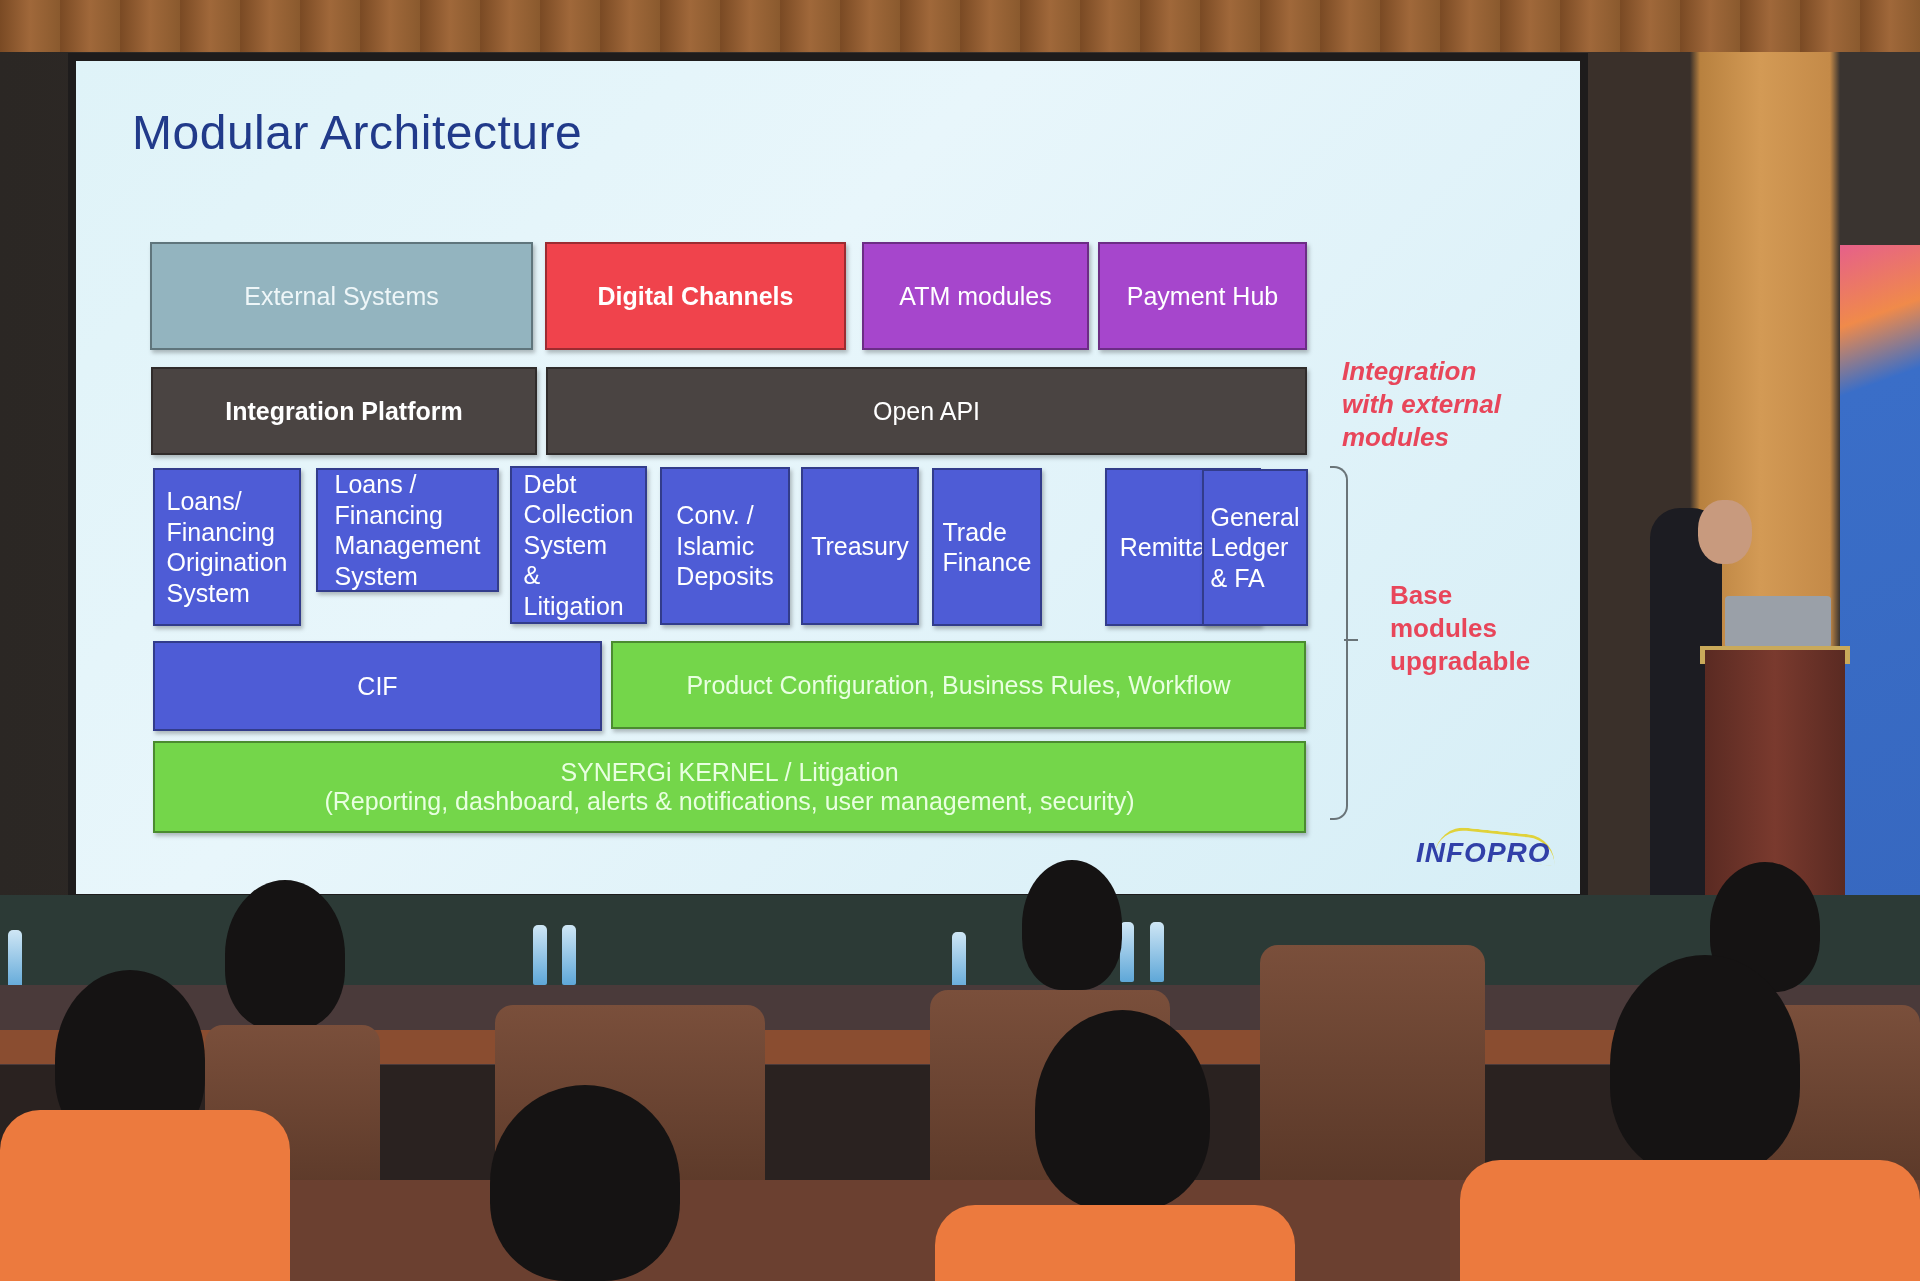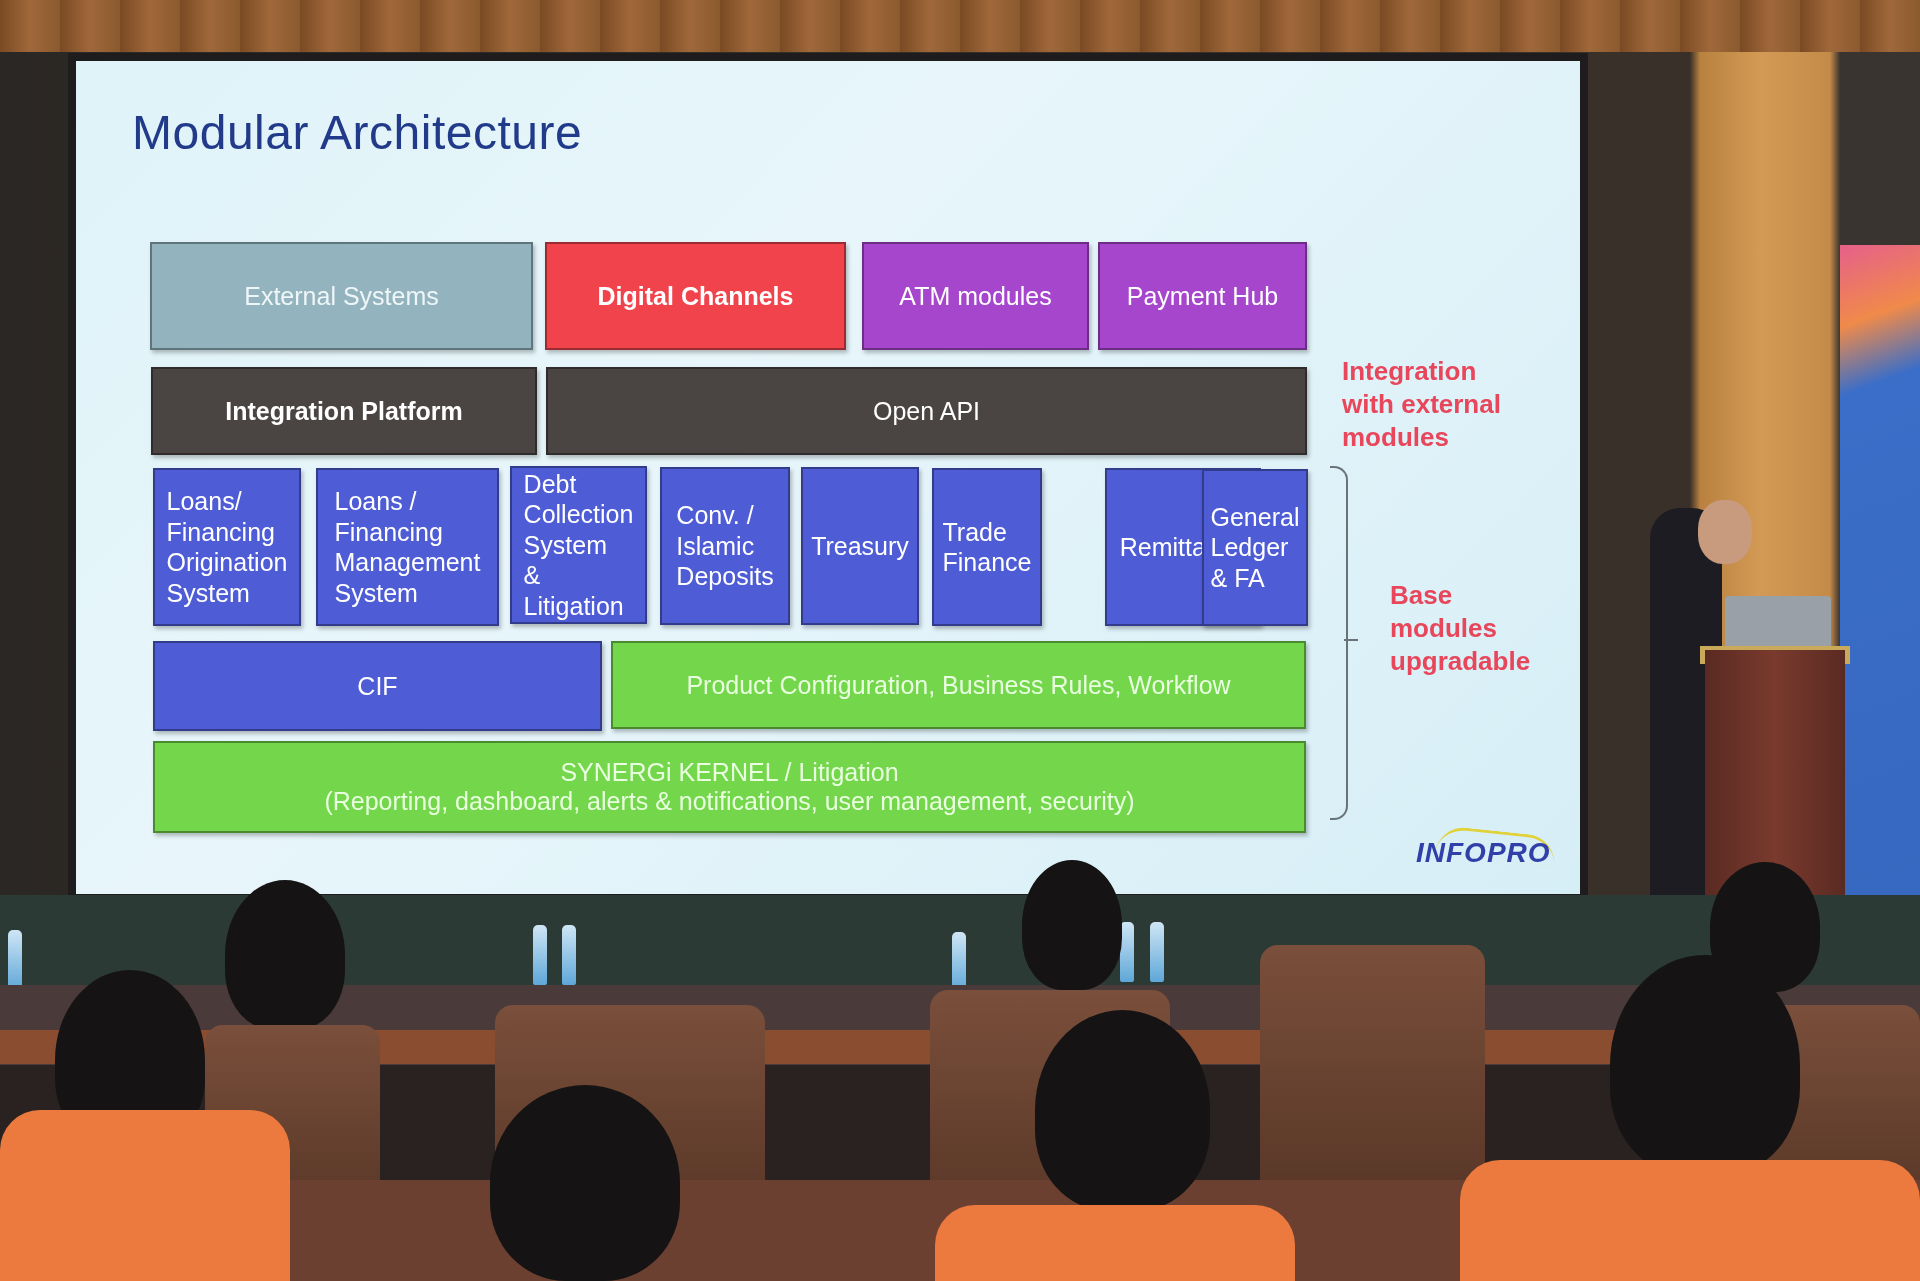--- a/index.html
+++ b/index.html
@@ -60,21 +60,21 @@
   <div class="box purple" style="left:786px;top:181px;width:227px;height:108px;">ATM modules</div>
   <div class="box purple" style="left:1022px;top:181px;width:209px;height:108px;">Payment Hub</div>
 
   <div class="box dark bold" style="left:75px;top:306px;width:386px;height:88px;">Integration Platform</div>
   <div class="box dark" style="left:470px;top:306px;width:761px;height:88px;">Open API</div>
 
   <div class="box blue" style="left:77px;top:407px;width:148px;height:158px;white-space:pre-line;">Loans/
 Financing
 Origination
 System</div>
-  <div class="box blue" style="left:240px;top:407px;width:183px;height:158px;white-space:pre-line;">Loans /
+  <div class="box blue" style="left:240px;top:407px;width:183px;height:124px;white-space:pre-line;">Loans /
 Financing
 Management
 System</div>
   <div class="box blue" style="left:434px;top:405px;width:137px;height:158px;white-space:pre-line;">Debt
 Collection
 System
 &amp;
 Litigation</div>
   <div class="box blue" style="left:584px;top:406px;width:130px;height:158px;white-space:pre-line;">Conv. /
 Islamic
@@ -88,21 +88,21 @@
 &amp; FA</div>
 
   <div class="box blue" style="left:77px;top:580px;width:449px;height:90px;">CIF</div>
   <div class="box green" style="left:535px;top:580px;width:695px;height:88px;">Product Configuration, Business Rules, Workflow</div>
 
   <div class="box green" style="left:77px;top:680px;width:1153px;height:92px;flex-direction:column;line-height:1.15;">
     <span>SYNERGi KERNEL / Litigation</span>
     <span>(Reporting, dashboard, alerts &amp; notifications, user management, security)</span>
   </div>
 
-  <div class="annot" style="left:1266px;top:294px;white-space:pre-line;">Integration
+  <div class="annot" style="left:1266px;top:294px;white-space:pre-line;font-style:italic;">Integration
 with external
 modules</div>
   <div class="brace"></div>
   <div class="brace-tip"></div>
   <div class="annot" style="left:1314px;top:518px;white-space:pre-line;">Base
 modules
 upgradable</div>
 
   <div class="logo-arc"></div>
   <div class="logo">INFOPRO</div>

